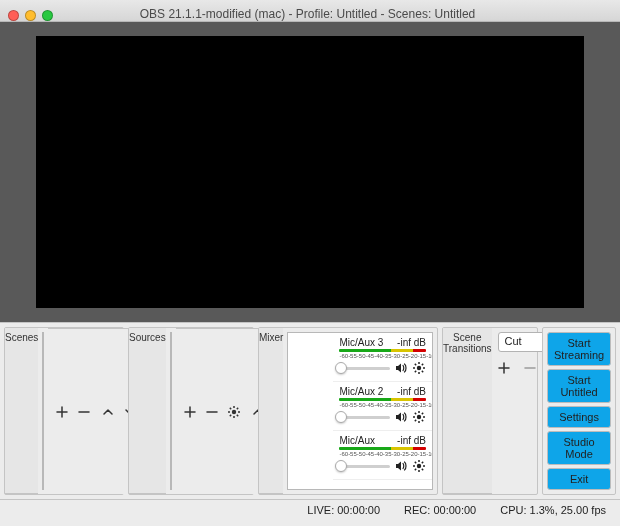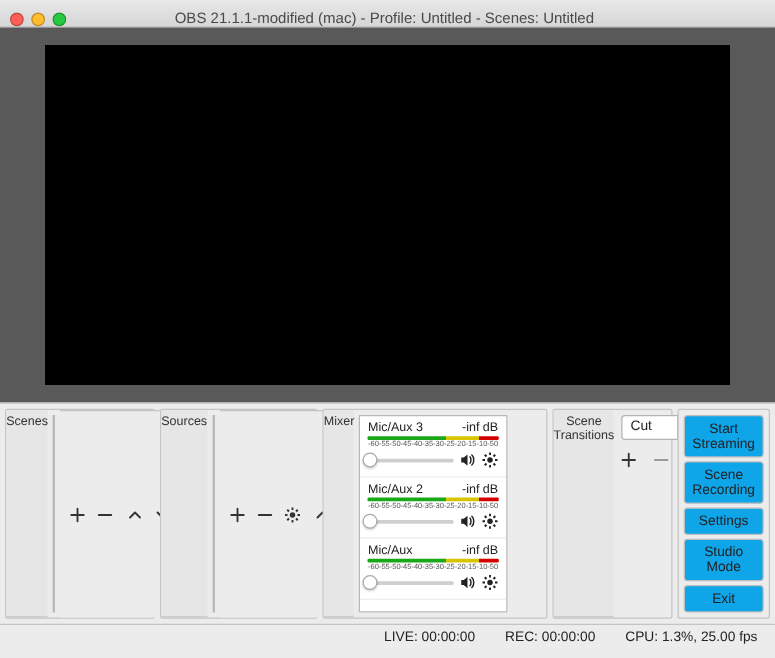--- a/index.html
+++ b/index.html
@@ -16,21 +16,21 @@
   .panels { display: flex; gap: 4px; padding: 4px; border-top: 1px solid #c4c4c4; }
   .panel { display: flex; flex-direction: row; border: 1px solid #c4c4c4; background: #ececec; border-radius: 2px; }
   .panel-header { text-align: center; font-size: 10px; padding: 4px 0; background: #e6e6e6; border-bottom: 1px solid #c4c4c4; color: #333; }
   .panel-body { flex: 1; background: #fff; margin: 4px; border: 1px solid #b8b8b8; overflow: hidden; }
   .panel-footer { display: flex; align-items: center; gap: 2px; padding: 3px 4px; border-top: 1px solid #c4c4c4; background: #ececec; }
   .iconbtn { width: 20px; height: 20px; display: flex; align-items: center; justify-content: center; color: #333; cursor: pointer; border-radius: 2px; }
   .iconbtn.dim { color: #9a9a9a; }
   .scene-item { padding: 4px 6px; font-size: 11px; }
   .scene-item.selected { background: #15803d; color: #fff; font-family: Liberation Mono, monospace; }
   .mixer-body { background: #fff; margin: 4px; border: 1px solid #b8b8b8; padding: 0; overflow: auto; }
-  .mixer-ch { padding: 4px 6px 6px 6px; border-bottom: 1px solid #eee; }
+  .mixer-ch { padding: 4px 6px 6px 6px; border-bottom: 1px solid #eee; margin-left: 45px; }
   .mixer-row1 { display: flex; justify-content: space-between; font-size: 10px; color: #222; margin-bottom: 1px; }
   .meter { height: 3px; background: linear-gradient(to right, #18a818 0%, #18a818 60%, #d8c400 60%, #d8c400 85%, #d40000 85%, #d40000 100%); border-radius: 1px; margin-bottom: 1px; }
   .ticks { display: flex; justify-content: space-between; font-size: 6px; color: #555; margin-bottom: 2px; }
   .mixer-row2 { display: flex; align-items: center; gap: 4px; }
   .slider-track { flex: 1; height: 3px; background: #cfcfcf; border-radius: 2px; position: relative; }
   .slider-thumb { position: absolute; left: 2px; top: 50%; transform: translate(-50%,-50%); width: 12px; height: 12px; border-radius: 50%; background: #fff; border: 1px solid #aaa; box-shadow: 0 1px 2px rgba(0,0,0,.2); }
   .trans-body { padding: 4px 2px; }
   .select { display: flex; height: 20px; border: 1px solid #b3b3b3; border-radius: 3px; overflow: hidden; background: #fff; margin: 0 4px 6px 4px; }
   .select-label { flex: 1; padding: 2px 6px; font-size: 11px; color: #222; }
   .select-arrows { width: 18px; background: #3b7fe0; display: flex; flex-direction: column; align-items: center; justify-content: center; color: #fff; font-size: 7px; line-height: 6px; }
@@ -322,21 +322,21 @@
               </g>
             </svg>
           </div>
       </div>
     </div>
   </div>
 
   <div class="panel" style="flex:1">
     <div class="controls-body">
       <div class="ctl-btn">Start Streaming</div>
-      <div class="ctl-btn">Scene Recording</div>
+      <div class="ctl-btn">Start Untitled</div>
       <div class="ctl-btn">Settings</div>
       <div class="ctl-btn">Studio Mode</div>
       <div class="ctl-btn">Exit</div>
     </div>
   </div>
 
 </div>
 
 <div class="statusbar">
   <span>LIVE: 00:00:00</span>

